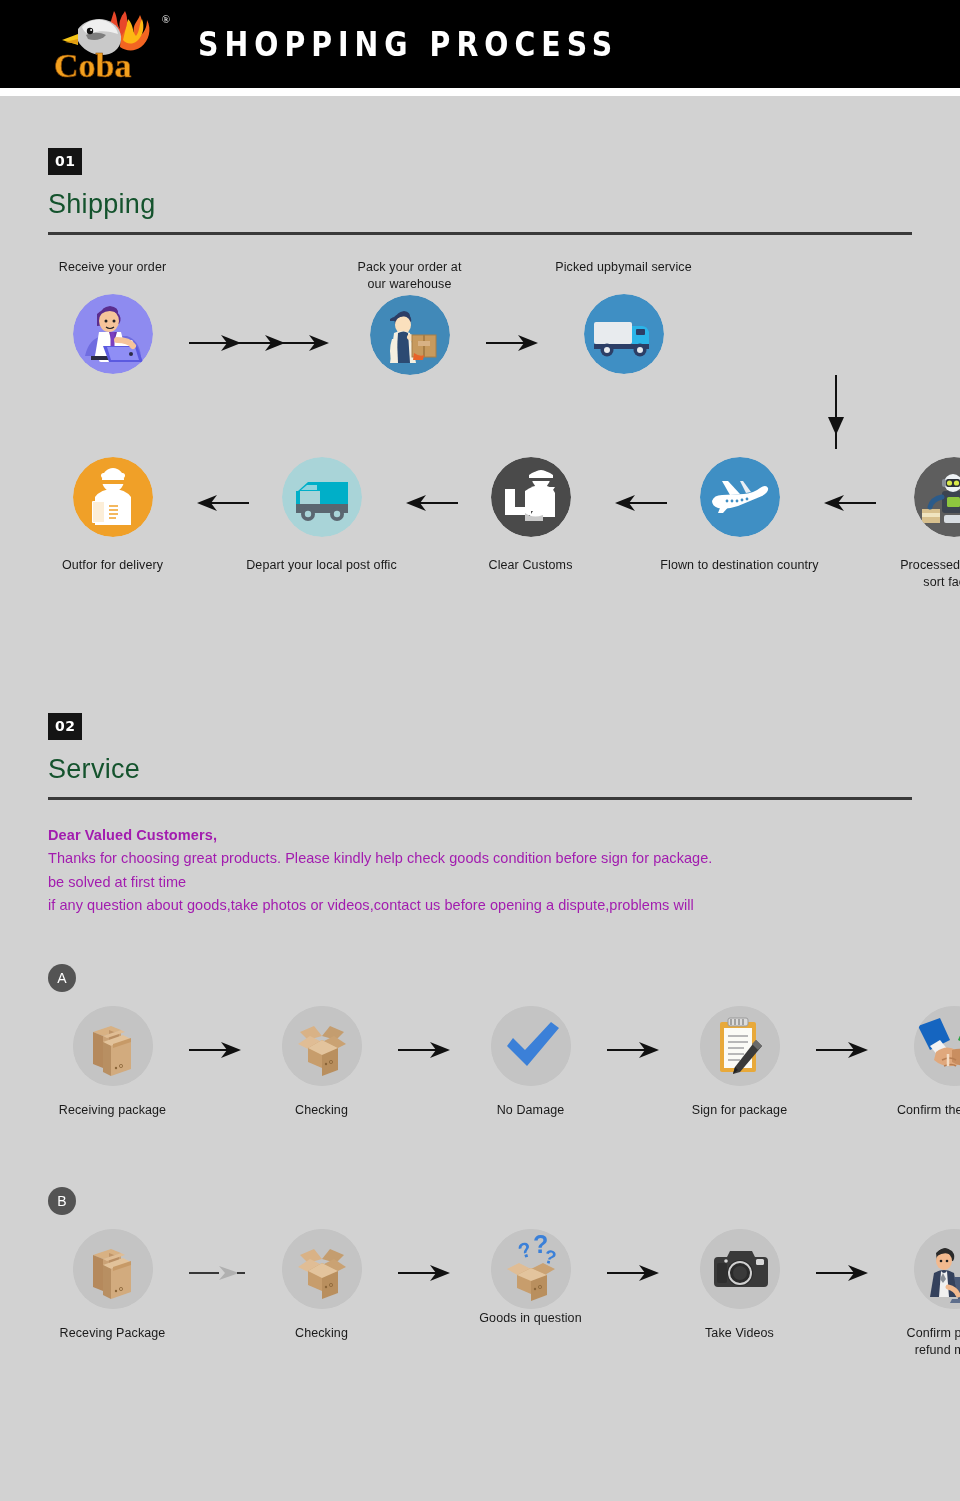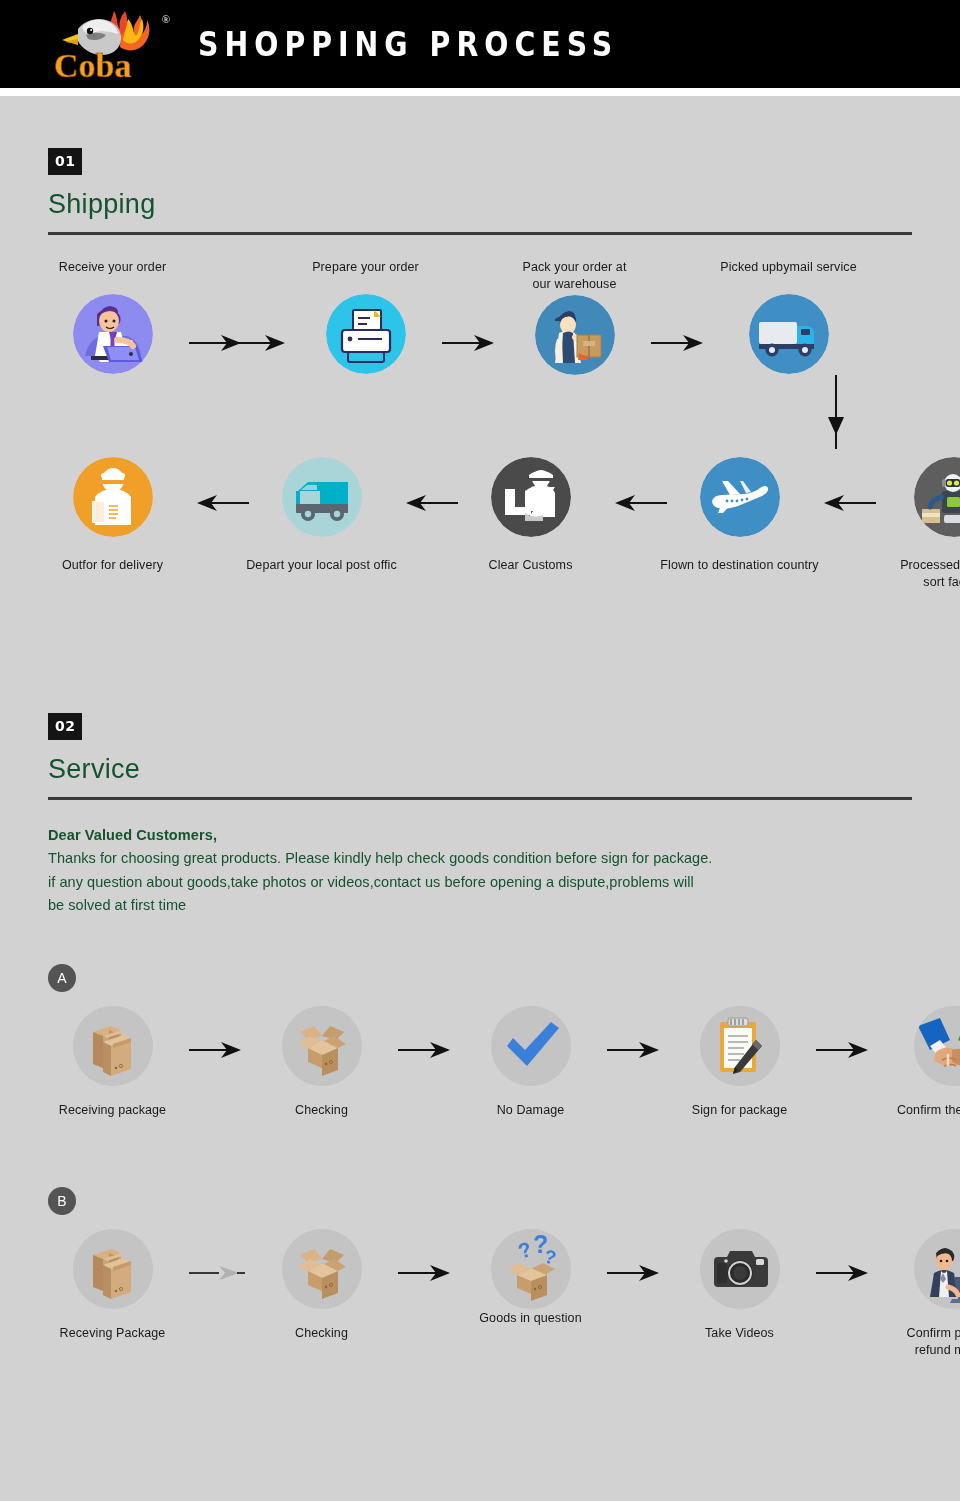--- a/index.html
+++ b/index.html
@@ -55,21 +55,21 @@
     width: 165px; letter-spacing: 0.1px;
   }
   .circle {
     width: 80px; height: 80px; border-radius: 50%;
     position: relative; overflow: hidden; flex: none;
     display: flex; align-items: center; justify-content: center;
   }
   .arrow { position: absolute; top: 0; left: 0; pointer-events: none; }
 
   
-  .svc-body { margin-top: 24px; font-size: 14.5px; line-height: 1.62; color: #14532d; }
+  .svc-body { margin-top: 24px; font-size: 14.5px; line-height: 1.62; color: #a21caf; }
   .svc-salutation { font-weight: bold; font-size: 14.5px; letter-spacing: 0.1px; }
   .svc-line { letter-spacing: 0.05px; }
 
   
   .ab-badge {
     width: 28px; height: 28px; border-radius: 50%; background: #545454;
     color: #fff; font-size: 14px; display: flex; align-items: center;
     justify-content: center; font-family: "Liberation Sans", sans-serif;
   }
   .grey-circle { background: #c4c4c4; }
@@ -153,36 +153,20 @@
         </svg>
       </div>
 
       <div style="flex:none; width:44px; position:relative; margin-top:76px;">
         <svg width="60" height="16" viewBox="0 0 60 16" style="margin-left:-6px;">
           <line x1="0" y1="8" x2="44" y2="8" stroke="#111" stroke-width="2"></line>
           <path d="M32 0 L52 8 L32 16 L38 8 Z" fill="#111"></path>
         </svg>
       </div>
 
-      <div class="node" style="width:165px;">
-        <div class="node-label">Prepare your order</div>
-        <div class="circle" style="margin-top:18px;">
-          <svg width="80" height="80" viewBox="0 0 80 80">
-            <circle cx="40" cy="40" r="40" fill="#2cc4e8"></circle>
-            <rect x="27" y="16" width="28" height="20" rx="1.5" fill="#fff" stroke="#2b2b5e" stroke-width="2"></rect>
-            <path d="M48 16 l7 7 l-7 0 Z" fill="#f0b429"></path>
-            <line x1="32" y1="24" x2="44" y2="24" stroke="#2b2b5e" stroke-width="2"></line>
-            <line x1="32" y1="30" x2="41" y2="30" stroke="#2b2b5e" stroke-width="2"></line>
-            <rect x="16" y="36" width="48" height="22" rx="3" fill="#fff" stroke="#2b2b5e" stroke-width="2.2"></rect>
-            <circle cx="24" cy="45" r="2.4" fill="#2b2b5e"></circle>
-            <line x1="32" y1="45" x2="56" y2="45" stroke="#2b2b5e" stroke-width="2"></line>
-            <rect x="22" y="58" width="36" height="10" rx="2" fill="#2cc4e8" stroke="#2b2b5e" stroke-width="2"></rect>
-          </svg>
-        </div>
-      </div>
       <div style="flex:none; width:44px; position:relative; margin-top:76px;">
         <svg width="60" height="16" viewBox="0 0 60 16" style="margin-left:-6px;">
           <line x1="0" y1="8" x2="44" y2="8" stroke="#111" stroke-width="2"></line>
           <path d="M32 0 L52 8 L32 16 L38 8 Z" fill="#111"></path>
         </svg>
       </div>
 
       <div class="node" style="width:165px;">
         <div class="node-label" style="white-space:pre-line;">Pack your order at
 our warehouse</div>
@@ -366,22 +350,22 @@
   </div>
 
   <div class="section" style="padding-top:74px;">
     <span class="sec-num">02</span>
     <div class="sec-title">Service</div>
     <div class="sec-rule"></div>
 
     <div class="svc-body">
       <div class="svc-salutation">Dear Valued Customers,</div>
       <div class="svc-line">Thanks for choosing great products. Please kindly help check goods condition before sign for package.</div>
+      <div class="svc-line">be solved at first time</div>
       <div class="svc-line">if any question about goods,take photos or videos,contact us before opening a dispute,problems will</div>
-      <div class="svc-line">be solved at first time</div>
     </div>
   </div>
 
   <div style="padding:0 48px; margin-top:46px;">
     <div class="ab-badge">A</div>
   </div>
   <div class="flow" style="margin-top:14px;">
     <div class="flow-row">
 
       <div class="node" style="width:165px; margin-left:-18px;">

